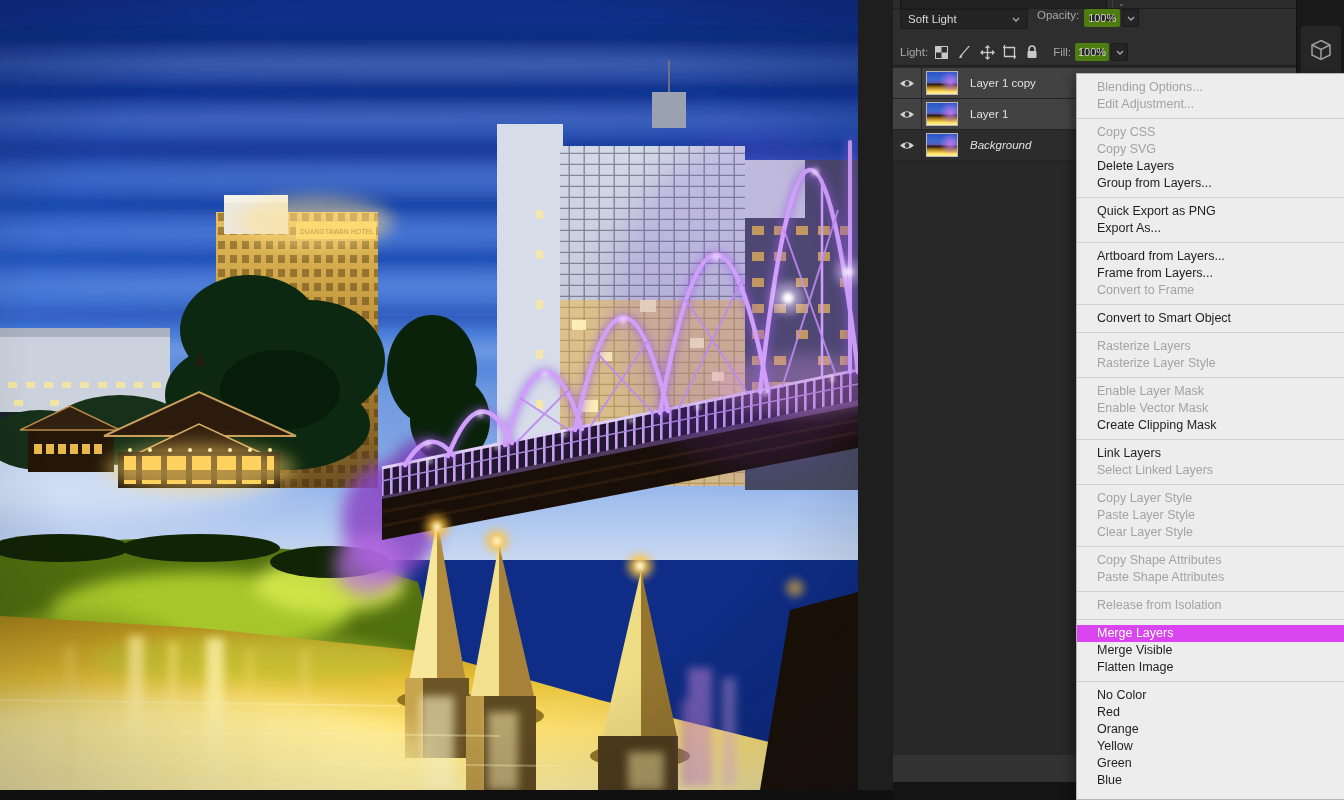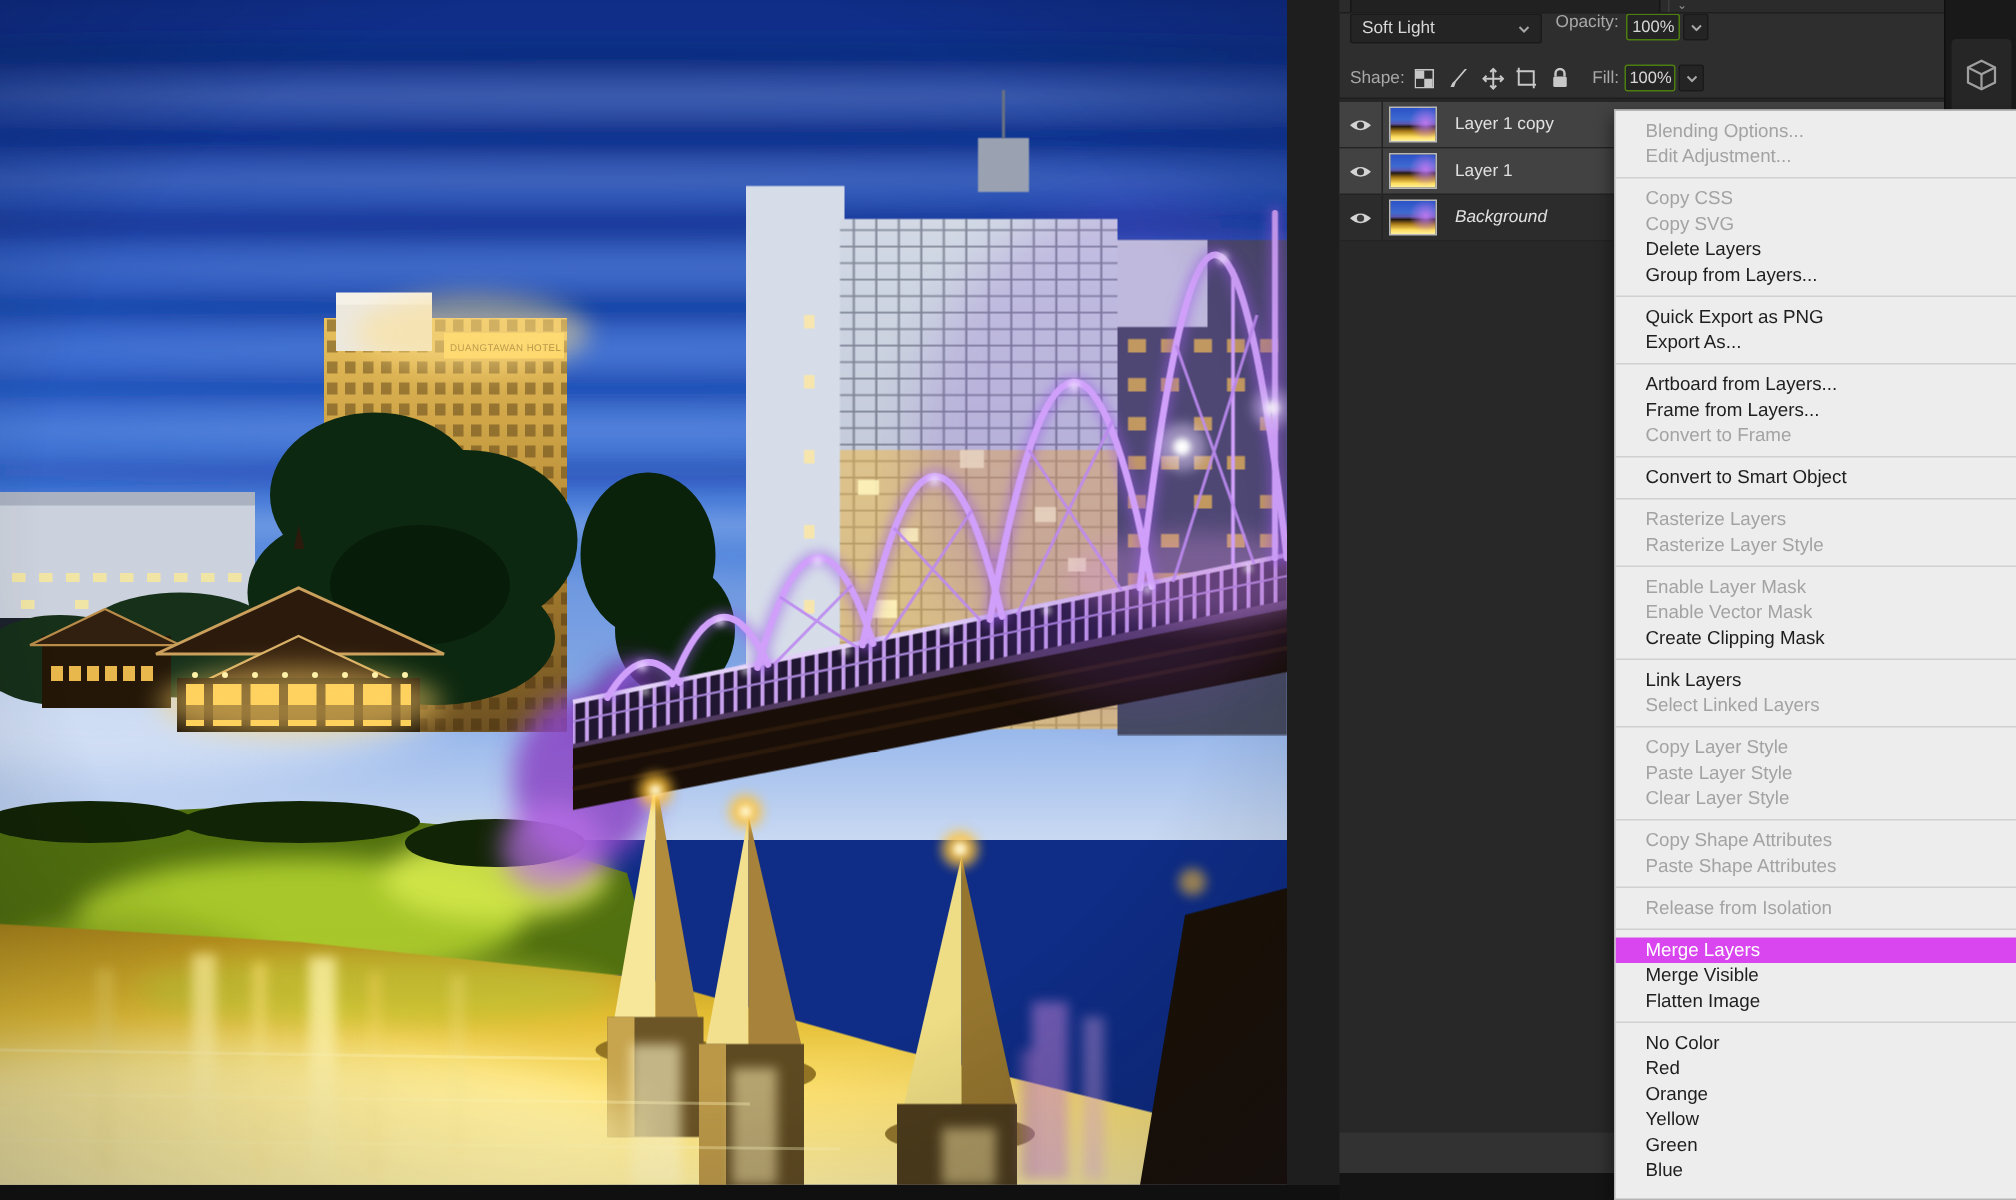--- a/index.html
+++ b/index.html
@@ -25,21 +25,21 @@
   .toprow-box{position:absolute;left:7px;top:-5px;width:205px;height:12px;background:#212121;border:1px solid #161616;border-radius:2px;}
   .toprow-div{position:absolute;left:219px;top:0;width:1px;height:8px;background:#3d3d3d;}
   .toprow-chev{position:absolute;left:225px;top:1px;width:10px;height:6px;color:#8f8f8f;font-size:8px;line-height:6px;}
 
   .blend-row{height:30px;display:flex;align-items:flex-start;padding-left:7px;}
   .lock-row{height:26px;display:flex;align-items:center;padding-left:7px;}
   .plabel{font-size:11.5px;color:#a8a8a8;}
   .select{width:128px;height:20px;background:#242424;border:1px solid #1a1a1a;border-radius:2px;
     display:flex;align-items:center;justify-content:space-between;padding:0 7px;box-sizing:border-box;}
   .select .sel-txt{font-size:11.5px;color:#d8d8d8;}
-  .valbox{width:36px;height:18px;background:#242424;border:1px solid #4d7c0f;border-radius:2px;
+  .valbox{width:36px;height:18px;background:#242424;border:6px solid #4d7c0f;border-radius:2px;
     display:flex;align-items:center;justify-content:center;font-size:11px;color:#d8d8d8;box-sizing:border-box;}
   .chevbox{width:17px;height:18px;background:#242424;border:1px solid #1a1a1a;border-radius:2px;margin-left:2px;
     display:flex;align-items:center;justify-content:center;box-sizing:border-box;}
   .chev{width:8px;height:5px;}
   .lockicon{width:15px;height:15px;display:flex;align-items:center;justify-content:center;}
 
   .rows-divider{height:2px;background:#262626;border-top:1px solid #1f1f1f;}
   .layer-row{height:31px;display:flex;align-items:stretch;background:#2c2c2c;border-bottom:1px solid #232323;box-sizing:border-box;}
   .layer-row.selected{background:#424242;}
   .eye-cell{width:28px;border-right:1px solid #232323;display:flex;align-items:center;justify-content:center;flex:0 0 auto;}
@@ -460,21 +460,21 @@
       <span>100%</span>
     </div>
     <div class="chevbox">
       <svg class="chev" viewBox="0 0 8 5">
           <polyline points="1,1 4,4 7,1" fill="none" stroke="#a8a8a8" stroke-width="1.3"></polyline>
         </svg>
     </div>
   </div>
 
   <div class="lock-row">
-    <span class="plabel">Shape:</span>
+    <span class="plabel">Light:</span>
     <span class="lockicon" style="margin-left:6px;">
       <svg width="13" height="13" viewBox="0 0 13 13">
           <rect x="0.5" y="0.5" width="12" height="12" fill="none" stroke="#c8c8c8"></rect>
           <rect x="1" y="1" width="5.5" height="5.5" fill="#c8c8c8"></rect>
           <rect x="6.5" y="6.5" width="5.5" height="5.5" fill="#c8c8c8"></rect>
         </svg>
     </span>
     <span class="lockicon" style="margin-left:8px;">
       <svg width="14" height="14" viewBox="0 0 14 14">
           <path d="M12,1 L6,8 L4.6,9.6 L3.4,13 L1,13 L2.2,10.4 L4,8.6 L10.5,1 Z" fill="#c8c8c8"></path>

